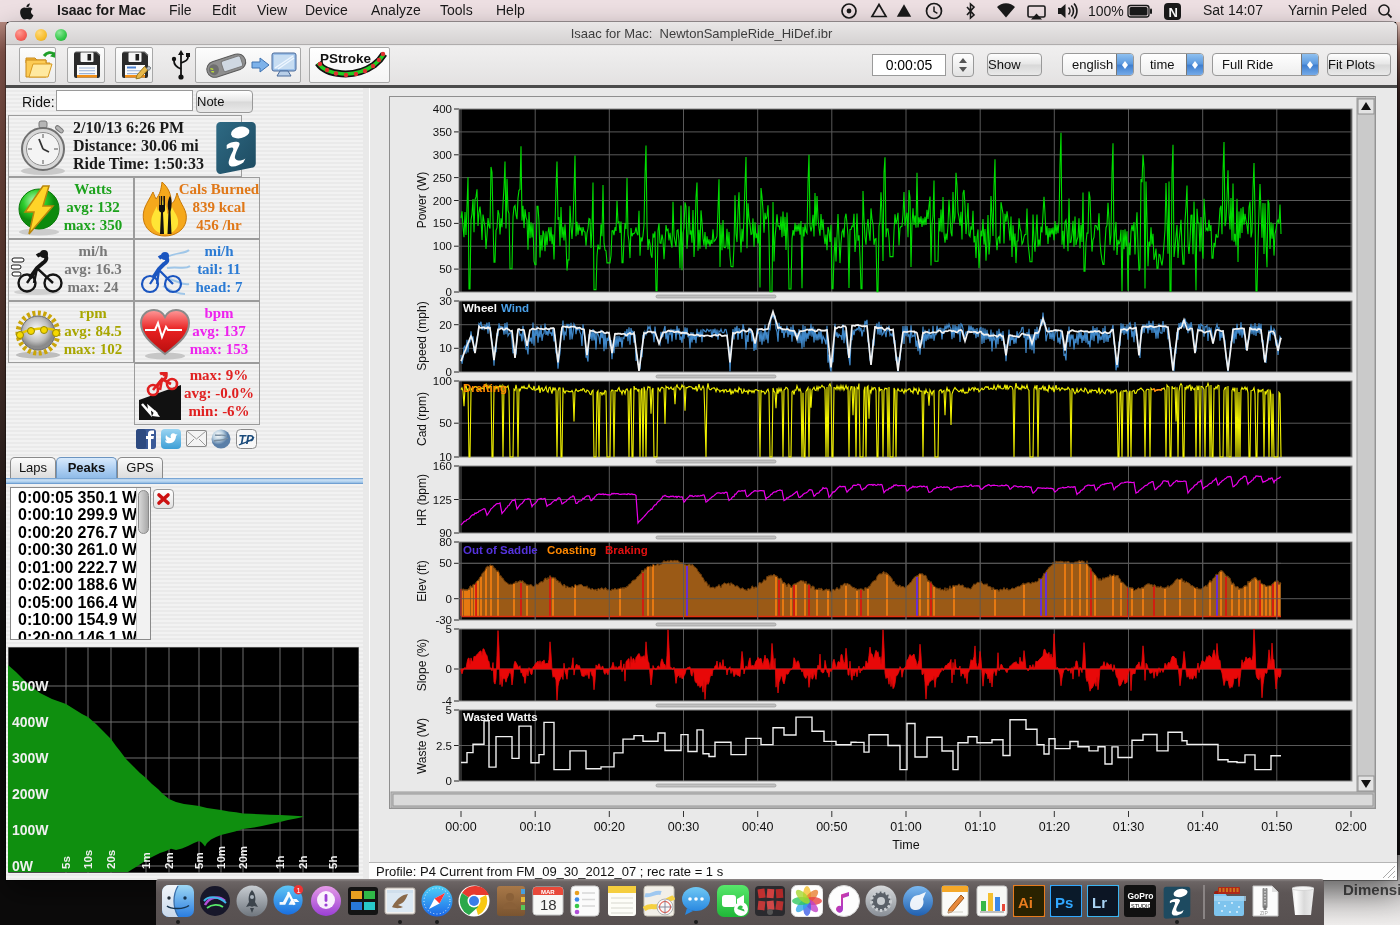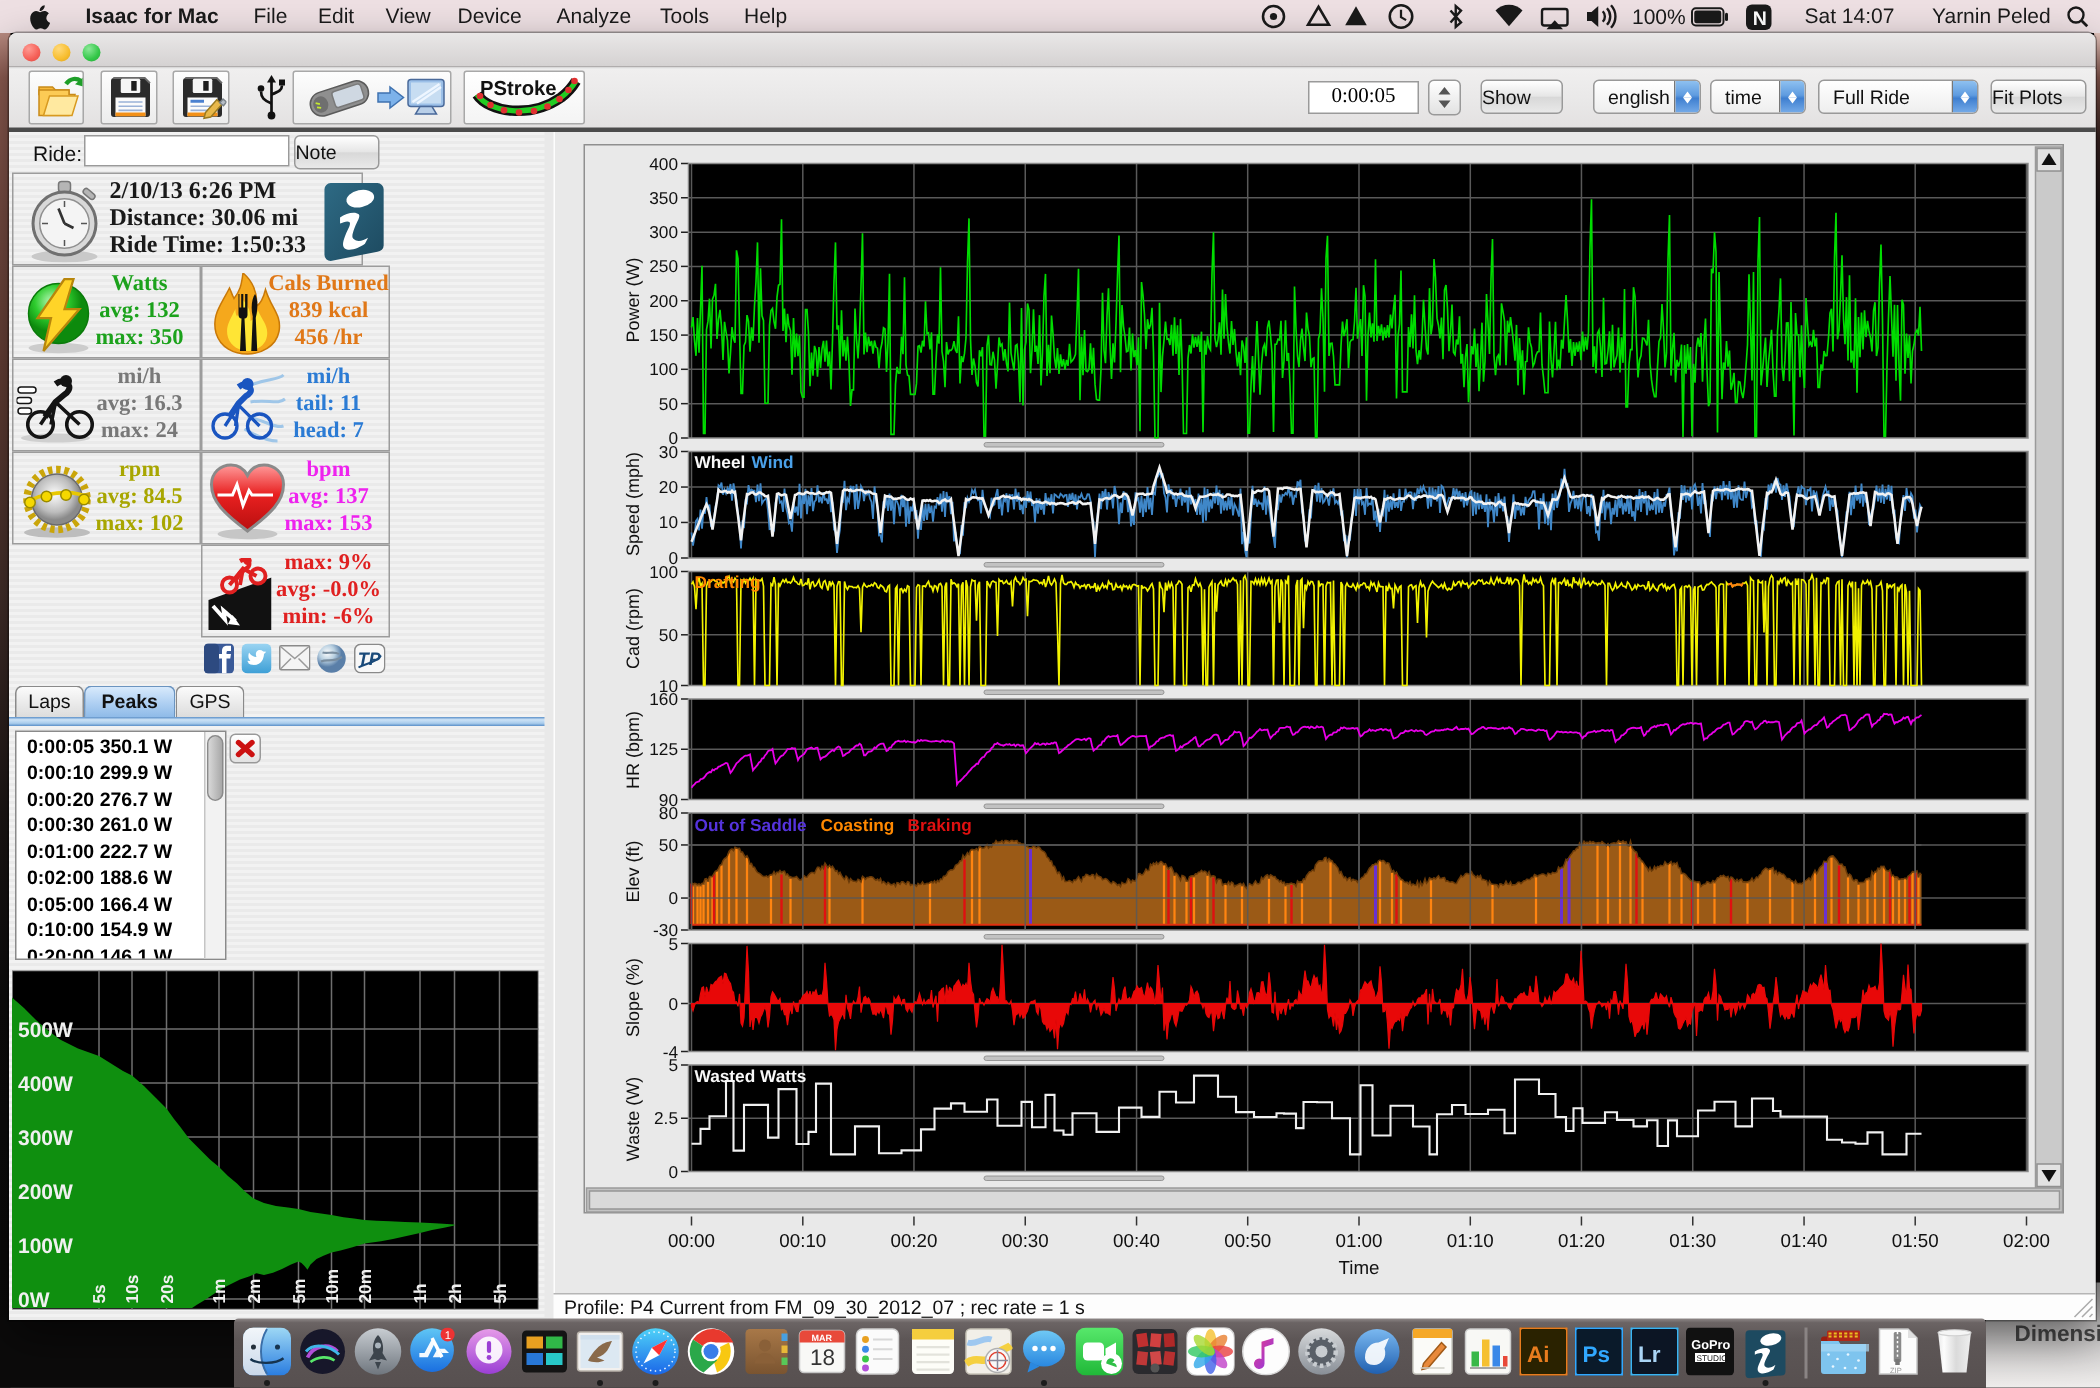--- a/index.html
+++ b/index.html
@@ -15,32 +15,32 @@
 #titlebar{position:absolute;left:0;top:0;width:100%;height:23px;border-radius:5px 5px 0 0;background:linear-gradient(180deg,#e9e7e7,#d5d2d2);border-bottom:1px solid #b0adad;}
 #titlebar .title{position:absolute;width:100%;text-align:center;top:4px;font-size:13px;color:#3d3d3d;}
 .tl{position:absolute;top:7px;width:12px;height:12px;border-radius:50%;}
 #toolbar{position:absolute;left:0;top:24px;width:100%;height:39px;background:linear-gradient(180deg,#f0efef 0,#e9e8e8 55%,#e3e1e1 100%);}
 .tbtn{position:absolute;top:1px;height:36px;background:linear-gradient(180deg,#fdfdfd,#ececec);border:1px solid #a8a8a8;border-radius:2px;}
 .divider{position:absolute;left:0;top:63px;width:100%;height:3px;background:#4b4b4b;}
 #leftpanel{position:absolute;left:0;top:66px;width:357px;height:792px;background:repeating-linear-gradient(180deg,#f2f2f2 0,#f2f2f2 2px,#eaeaea 2px,#eaeaea 4px);}
 #chartpanel{position:absolute;left:363px;top:66px;width:1028px;height:774px;background:#e9e9e9;border-left:1px solid #fdfdfd;}
 #statusbar{position:absolute;left:363px;top:840px;width:1028px;height:18px;background:#fdfdfd;border-top:1px solid #b5b5b5;font-size:13px;color:#111;}
 #statusbar span{position:absolute;left:7px;top:1px;}
-.fld{position:absolute;background:#fff;border:1px solid #9a9a9a;font-family:Liberation Serif, serif;}
+.fld{position:absolute;background:#fff;border:1px solid #9a9a9a;}
 .mbtn{position:absolute;background:linear-gradient(180deg,#ffffff,#e6e6e6 48%,#d8d8d8 52%,#e9e9e9);border:1px solid #999;border-radius:4px;text-align:left;font-size:13px;color:#111;}
 .combo{position:absolute;background:linear-gradient(180deg,#ffffff,#eeeeee);border:1px solid #999;border-radius:4px;font-size:13px;color:#111;}
 .combo .cap{position:absolute;right:0;top:0;width:17px;height:100%;border-radius:0 3px 3px 0;background:linear-gradient(180deg,#8ec0f0 0,#5f9ce0 45%,#3f7fd0 55%,#74aae8 100%);border-left:1px solid #777;}
 .combo .cap:before{content:"";position:absolute;left:5px;top:3.5px;border:3.5px solid transparent;border-bottom:4px solid #fff;}
 .combo .cap:after{content:"";position:absolute;left:5px;bottom:3.5px;border:3.5px solid transparent;border-top:4px solid #fff;}
 .ibox{position:absolute;border:1px solid #9c9c9c;font-family:"Liberation Serif",serif;font-weight:bold;}
 .statcell{position:absolute;width:126px;height:62px;border:1px solid #9c9c9c;font-family:"Liberation Serif",serif;font-weight:bold;font-size:15px;}
 .statcell div{position:absolute;left:43px;width:82px;text-align:center;white-space:nowrap;}
 .tab{position:absolute;top:369px;height:21px;border:1px solid #8a8a8a;border-bottom:none;border-radius:5px 5px 0 0;background:linear-gradient(180deg,#fbfbfb,#dcdcdc);font-size:13px;text-align:center;color:#111;}
 .tabsel{background:linear-gradient(180deg,#d8eafc 0,#aecff2 55%,#8fbbe8 100%);border-color:#6b94c0;}
-#peaklist{position:absolute;left:4px;top:399px;width:141px;height:153px;overflow:hidden;background:#fff;border:1px solid #8a8a8a;font-size:13px;font-weight:bold;color:#000;line-height:17.45px;white-space:pre;}
+#peaklist{position:absolute;left:4px;top:399px;width:141px;height:153px;overflow:hidden;background:#fff;border:1px solid #8a8a8a;font-size:16px;font-weight:bold;color:#000;line-height:17.45px;white-space:pre;}
 #dock{left:156px;top:879px;width:1168px;height:46px;background:linear-gradient(180deg,#8e8888 0,#6b6464 6%,#5d5656 30%,#575050 100%);border-radius:3px 3px 0 0;}
 .dicon{position:absolute;top:6px;width:32px;height:32px;}
 .ddot{position:absolute;top:41px;width:4px;height:4px;border-radius:50%;background:#1c1c1c;}
 text{font-family:"Liberation Sans",sans-serif;}
 </style></head><body>
 <div class="abs" id="wallL"></div>
 <div class="abs" id="wallR"></div>
 <div class="abs" id="wallB"></div>
 <div class="abs" id="bgwin">
     <div class="t">Dimension</div>
@@ -84,20 +84,21 @@
     </svg>
     <span class="mi" style="left:1203px">Sat 14:07</span>
     <span class="mi" style="left:1288px">Yarnin Peled</span>
     <svg style="position:absolute;left:1377px;top:3px" width="16" height="16" viewBox="0 0 16 16">
       <circle cx="7" cy="7" r="5" fill="none" stroke="#1a1a1a" stroke-width="1.6"></circle>
       <path d="M10.8 10.8 14.5 14.5" stroke="#1a1a1a" stroke-width="1.8"></path>
     </svg>
   </div>
 <div class="abs" id="window">
     <div id="titlebar">
+      <div class="title">Isaac for Mac:&nbsp; NewtonSampleRide_HiDef.ibr</div>
       <div class="tl" style="left:9px;background:radial-gradient(circle at 35% 30%,#ff9a92,#f55f57 60%,#d94a42)"></div>
       <div class="tl" style="left:29px;background:radial-gradient(circle at 35% 30%,#ffd97a,#f7bd2e 60%,#dba01f)"></div>
       <div class="tl" style="left:49px;background:radial-gradient(circle at 35% 30%,#8ce898,#33c748 60%,#24a838)"></div>
     </div>
     <div id="toolbar">
       <div class="tbtn" style="left:13px;width:37px"></div>
       <div class="tbtn" style="left:61px;width:38px"></div>
       <div class="tbtn" style="left:109px;width:38px"></div>
       <div class="tbtn" style="left:189px;width:106px"></div>
       <div class="tbtn" style="left:303px;width:81px;background:linear-gradient(180deg,#ffffff,#f4f4f4)"></div>

